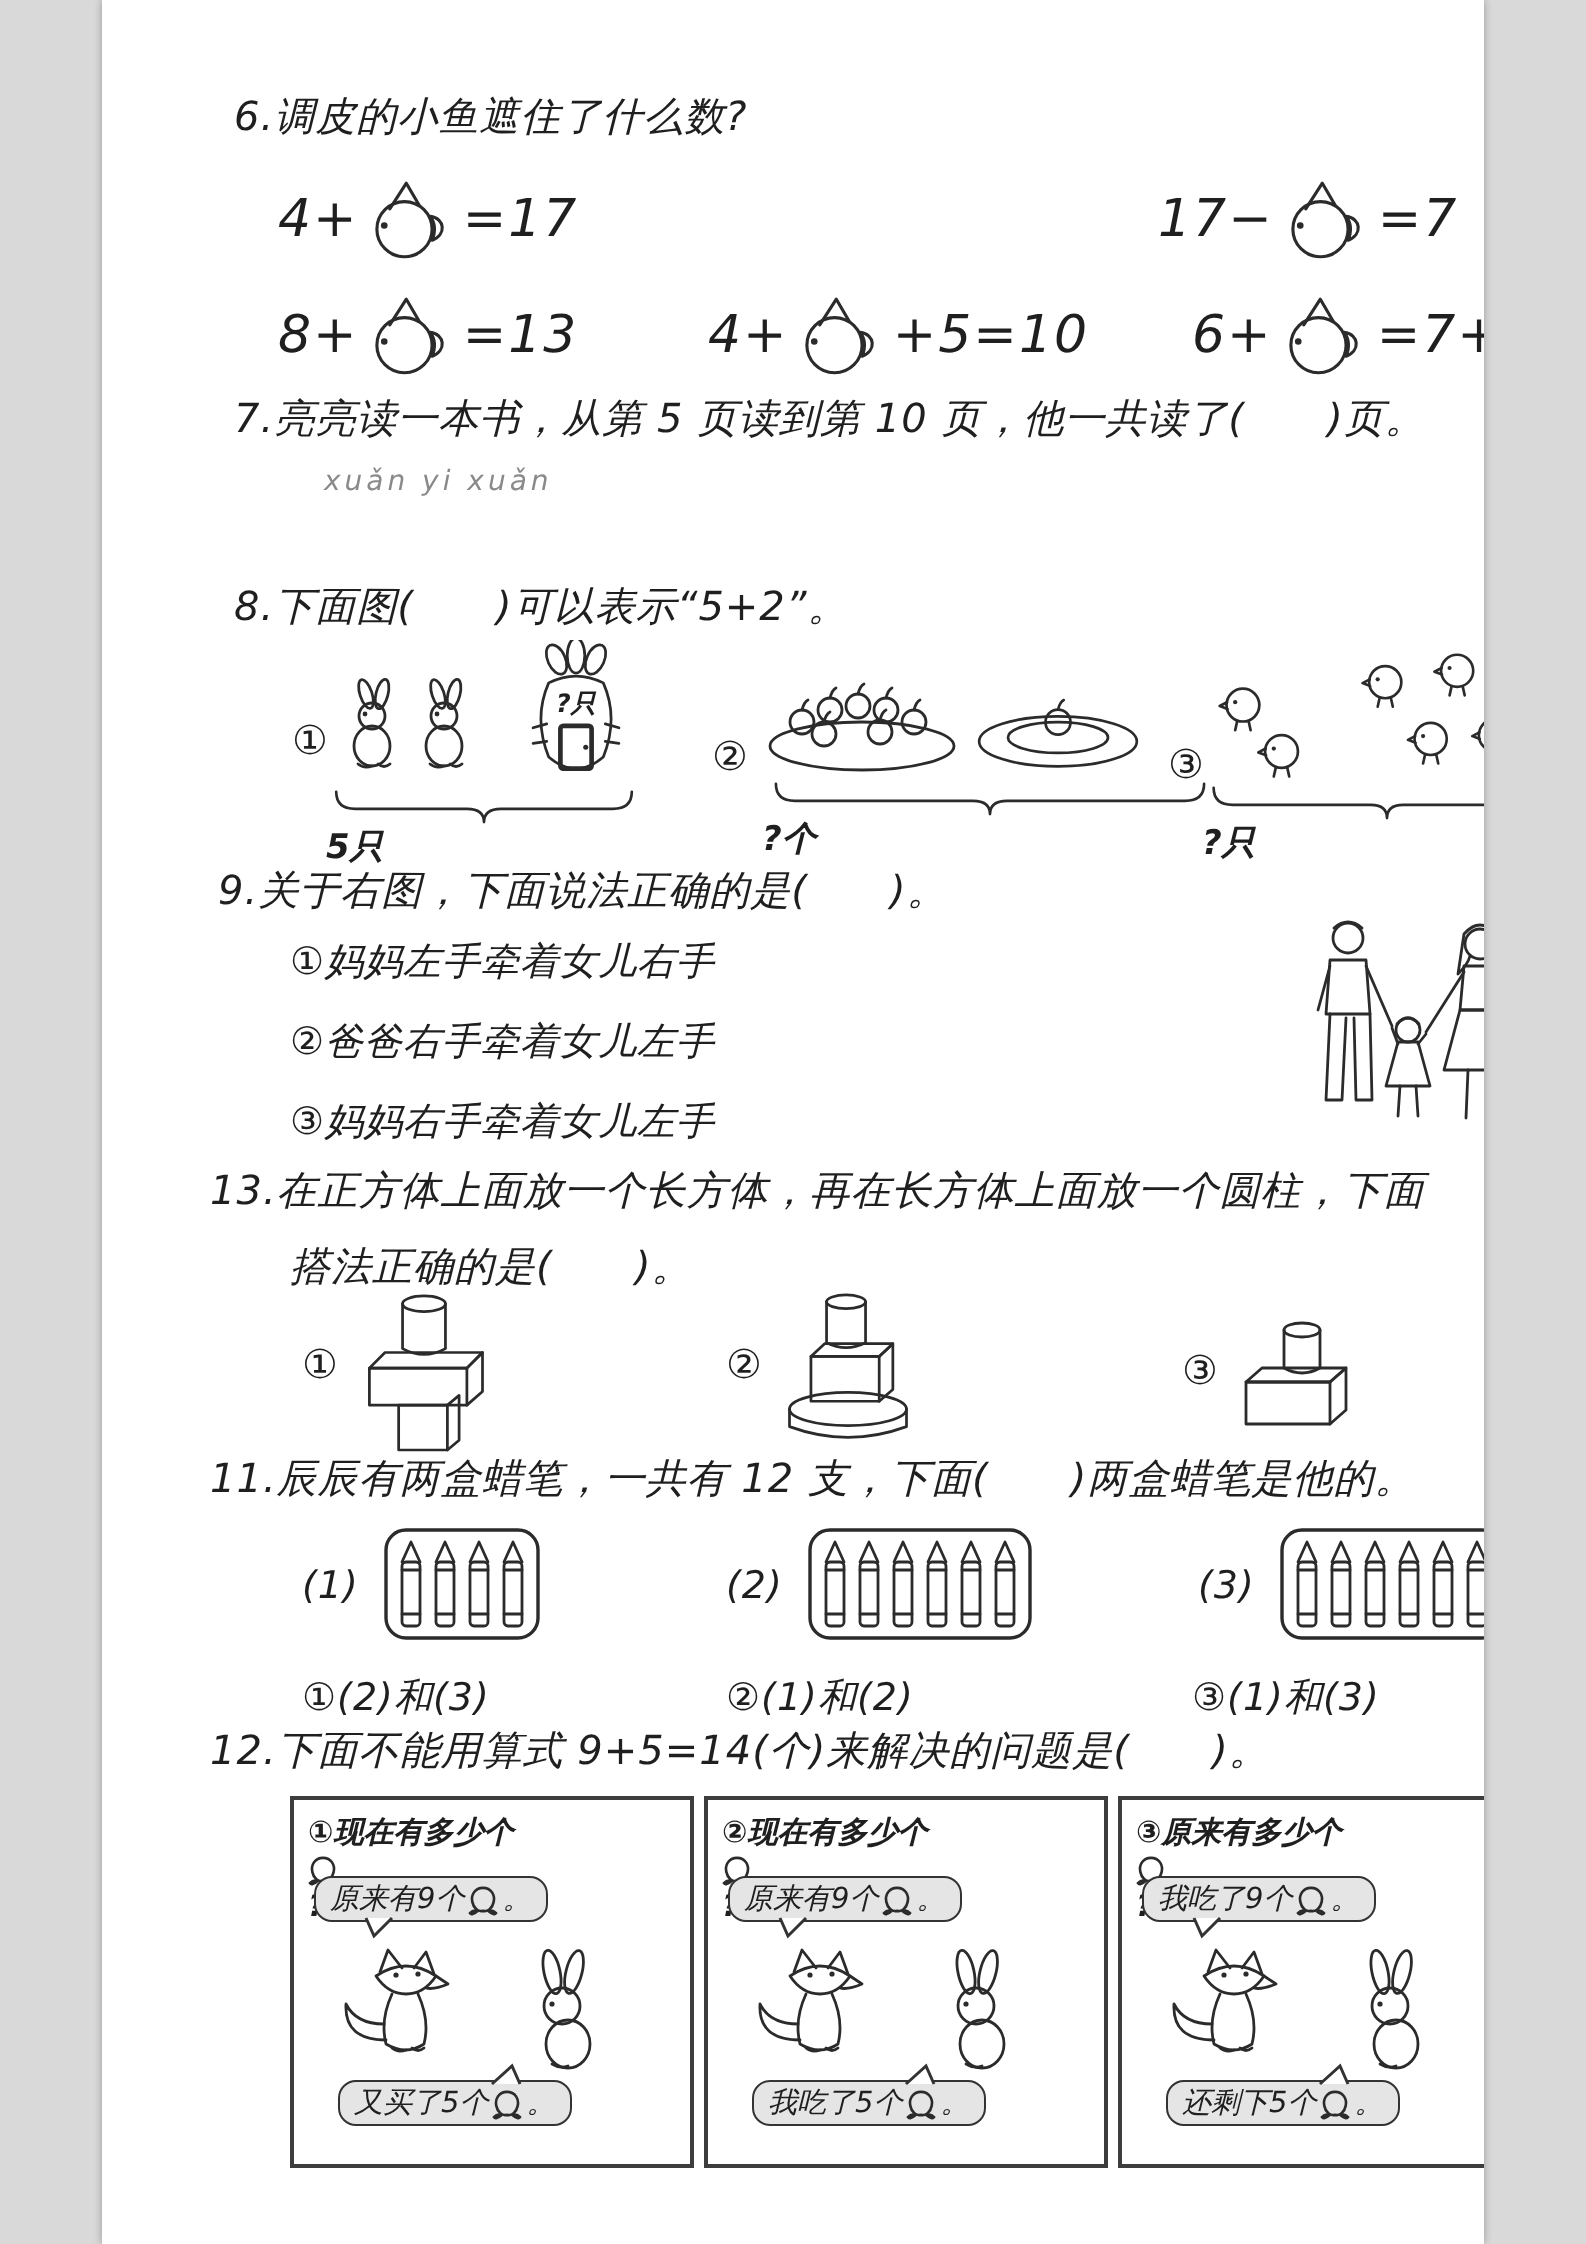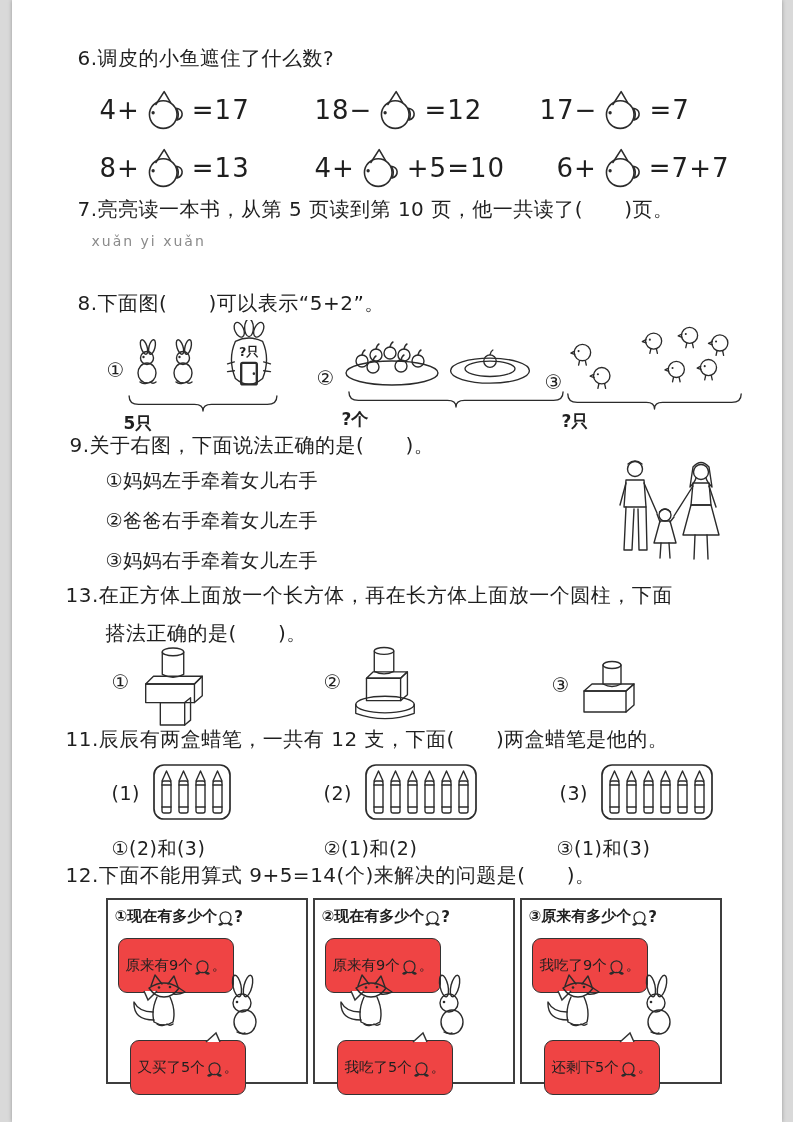--- a/index.html
+++ b/index.html
@@ -1,66 +1,56 @@
 <!DOCTYPE html>
 <html><head>
 <meta charset="utf-8">
 <style>
   html,body {margin:0; padding:0; background:#d9d9d9;}
-  .page {position:relative; width:770px; height:1122px; background:#ffffff;
+  .page {position:relative; width:691px; height:1122px; background:#ffffff;
          font-family:"DejaVu Sans", sans-serif; color:#1f1f1f; overflow:hidden;
-         margin:0 auto; box-shadow:0 0 4px rgba(0,0,0,.3);}
+         margin:0 auto; box-shadow:0 0 4px rgba(0,0,0,.3);font-style:italic;}
   .abs {position:absolute;}
   .qtext {font-size:20px; white-space:pre-wrap; letter-spacing:0.5px;}
   .opttext {font-size:19px; white-space:pre-wrap; letter-spacing:0.5px;}
   .eq {display:flex; align-items:center; font-size:26px; letter-spacing:1px;}
   .eq svg {margin:0 3px;}
   .idx {font-size:20px;}
   .plabel {font-size:17px; font-weight:bold; text-align:left;}
-  .pinyin {font-size:14px; color:#8a8a8a; letter-spacing:2px;}
+  .pinyin {font-size:14px; color:#8a8a8a; letter-spacing:2px;margin-left:31px;}
   .secttl {font-size:21px; font-weight:600; white-space:pre-wrap;}
   .ln {fill:none; stroke:#2b2b2b; stroke-width:1.7; stroke-linecap:round; stroke-linejoin:round;}
   .ln2 {fill:none; stroke:#2b2b2b; stroke-width:1.4; stroke-linecap:round; stroke-linejoin:round;}
   .dot {fill:#2b2b2b; stroke:none;}
   .svgtext {fill:#1f1f1f; stroke:none; font-size:13px; font-weight:bold; text-anchor:middle;
             font-family:"DejaVu Sans", sans-serif;}
   .card {position:absolute; top:898px; width:198px; height:182px; border:2px solid #3d3d3d; background:#fff;}
-  .chead {position:absolute; left:7px; top:7px; display:flex; align-items:flex-end; gap:1px;
-          font-size:15px; font-weight:600; white-space:nowrap;}
-  .bub {position:absolute; display:inline-flex; align-items:flex-end; gap:2px;
-        border:1.5px solid #333; border-radius:9px; background:#ef4444;
-        padding:17px 7px; font-size:14.5px; white-space:nowrap;}
+  .chead {position:absolute; left:7px; top:7px; display:flex; align-items:flex-start; gap:1px;
+          font-size:15px; font-weight:600; white-space:nowrap;flex-direction:column;}
+  .bub {position:absolute; display:inline-flex; align-items:center; gap:2px;
+        border:1.5px solid #333; border-radius:9px; background:#e5e5e5;
+        padding:1px 7px; font-size:14.5px; white-space:nowrap;}
   .tail {position:absolute; overflow:visible;}
 </style>
 </head>
 <body>
 
 <div class="page">
 
   <div class="abs qtext" style="left:66px;top:45px">6.调皮的小鱼遮住了什么数?</div>
 
   <div class="abs eq" style="left:88px;top:88px">
     <span>4+</span>
     <svg width="46" height="44" viewBox="0 0 50 46">
       <path class="ln" d="M14,17 L23,3 L30,15"></path>
         <circle class="ln" cx="22" cy="28" r="15"></circle>
       <circle class="dot" cx="11" cy="26" r="1.8"></circle>
       <path class="ln" d="M36,21 C44,22 45,31 37,34 C39,29 39,25 36,21 Z"></path>
     </svg>
     <span>=17</span>
-  </div>
-  <div class="abs eq" style="left:303px;top:88px">
-    <span>18−</span>
-    <svg width="46" height="44" viewBox="0 0 50 46">
-      <path class="ln" d="M14,17 L23,3 L30,15"></path>
-        <circle class="ln" cx="22" cy="28" r="15"></circle>
-      <circle class="dot" cx="11" cy="26" r="1.8"></circle>
-      <path class="ln" d="M36,21 C44,22 45,31 37,34 C39,29 39,25 36,21 Z"></path>
-    </svg>
-    <span>=12</span>
   </div>
   <div class="abs eq" style="left:528px;top:88px">
     <span>17−</span>
     <svg width="46" height="44" viewBox="0 0 50 46">
       <path class="ln" d="M14,17 L23,3 L30,15"></path>
         <circle class="ln" cx="22" cy="28" r="15"></circle>
       <circle class="dot" cx="11" cy="26" r="1.8"></circle>
       <path class="ln" d="M36,21 C44,22 45,31 37,34 C39,29 39,25 36,21 Z"></path>
     </svg>
     <span>=7</span>

